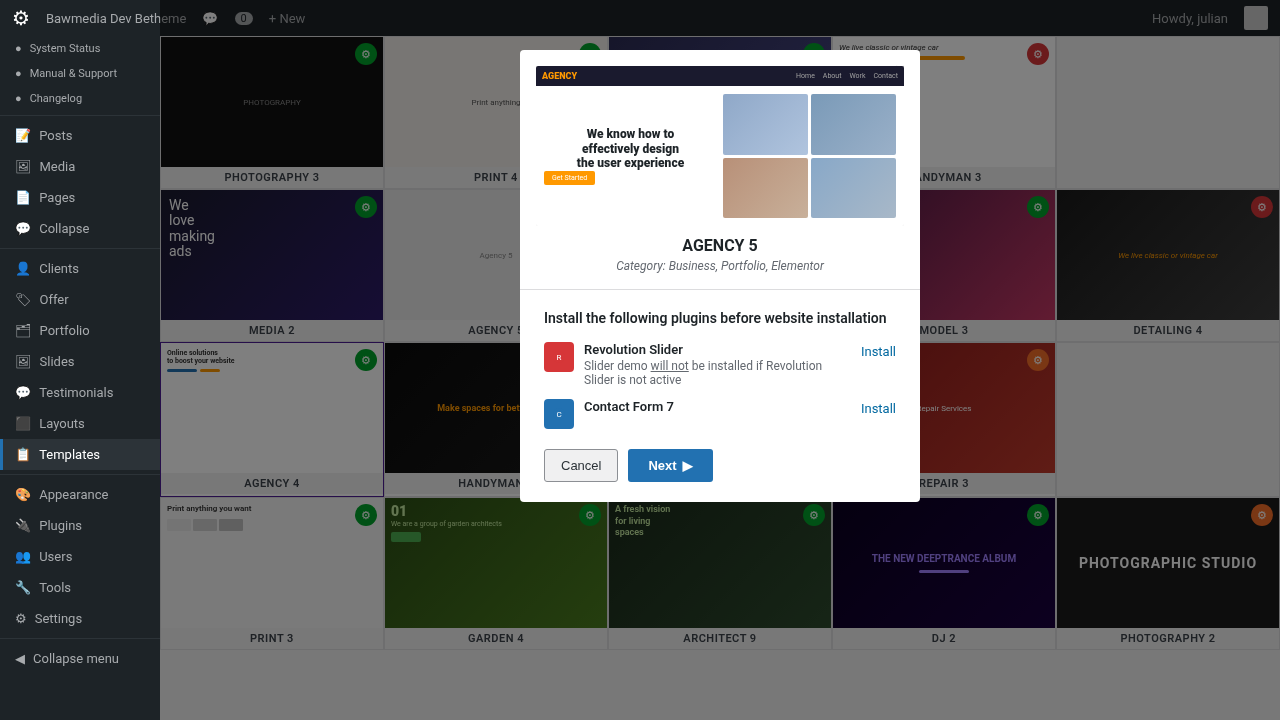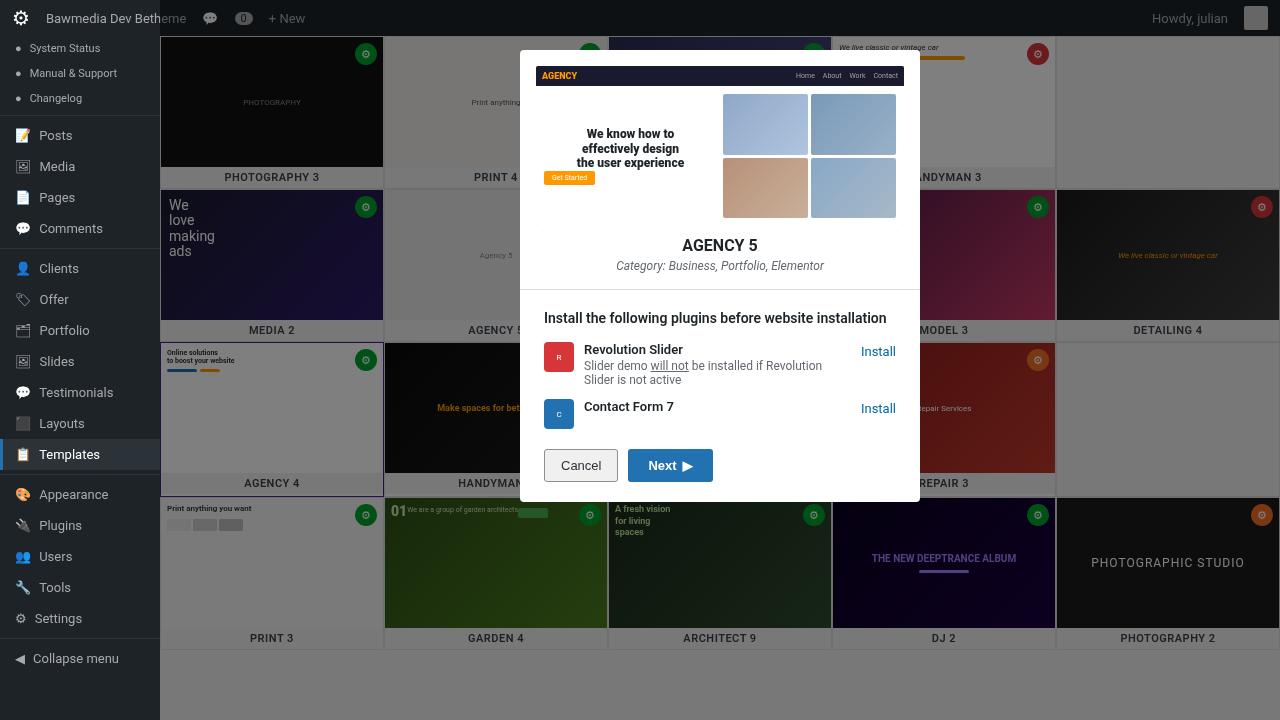--- a/index.html
+++ b/index.html
@@ -302,21 +302,21 @@
   <div class="nav-item">
     <span>🖼</span>
     <span>Media</span>
   </div>
   <div class="nav-item">
     <span>📄</span>
     <span>Pages</span>
   </div>
   <div class="nav-item">
     <span>💬</span>
-    <span>Comments</span>
+    <span>Collapse</span>
   </div>
   <div class="nav-divider"></div>
   <div class="nav-item">
     <span>👤</span>
     <span>Clients</span>
   </div>
   <div class="nav-item">
     <span>🏷</span>
     <span>Offer</span>
   </div>
@@ -575,21 +575,21 @@
           </div>
           <div class="card-icons">
             <div class="card-icon-btn green">⚙</div>
           </div>
         </div>
         <div class="card-label">PRINT 3</div>
       </div>
 
       <div class="template-card" style="border:1px solid #dcdcde;">
         <div class="thumb">
-          <div style="width:100%;height:100%;background:linear-gradient(135deg,#2d5016,#4a7c1e);display:flex;padding:6px;">
+          <div style="width:100%;height:100%;background:linear-gradient(135deg,#2d5016,#4a7c1e);display:flex;flex-direction:column;padding:6px;">
             <div style="font-size:14px;font-weight:900;color:#c5e8a0;line-height:1;">01</div>
             <div style="font-size:7px;color:#c5e8a0;margin-top:2px;">We are a group of garden architects</div>
             <div style="margin-top:4px;width:30px;height:10px;background:#4caf50;border-radius:2px;"></div>
           </div>
           <div class="card-icons">
             <div class="card-icon-btn green">⚙</div>
           </div>
         </div>
         <div class="card-label">GARDEN 4</div>
       </div>
@@ -615,21 +615,21 @@
           <div class="card-icons">
             <div class="card-icon-btn green">⚙</div>
           </div>
         </div>
         <div class="card-label">DJ 2</div>
       </div>
 
       <div class="template-card" style="border:1px solid #dcdcde;">
         <div class="thumb">
           <div style="width:100%;height:100%;background:#1a1a1a;display:flex;flex-direction:column;align-items:center;justify-content:center;padding:4px;">
-            <div style="font-size:12px;color:#fff;font-weight:400;text-align:center;letter-spacing:1px;">PHOTOGRAPHIC STUDIO</div>
+            <div style="font-size:14px;color:#fff;font-weight:700;text-align:center;letter-spacing:1px;">PHOTOGRAPHIC STUDIO</div>
           </div>
           <div class="card-icons">
             <div class="card-icon-btn orange">⚙</div>
           </div>
         </div>
         <div class="card-label">PHOTOGRAPHY 2</div>
       </div>
     </div>
 
   </div>

